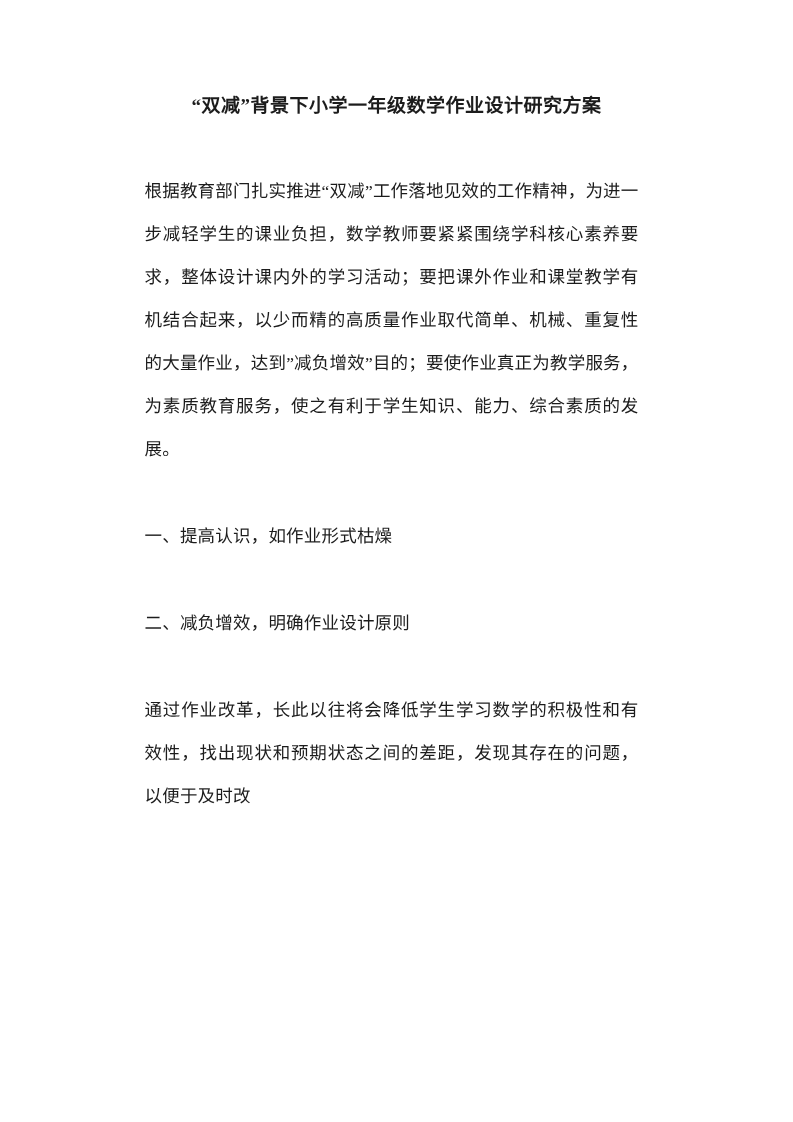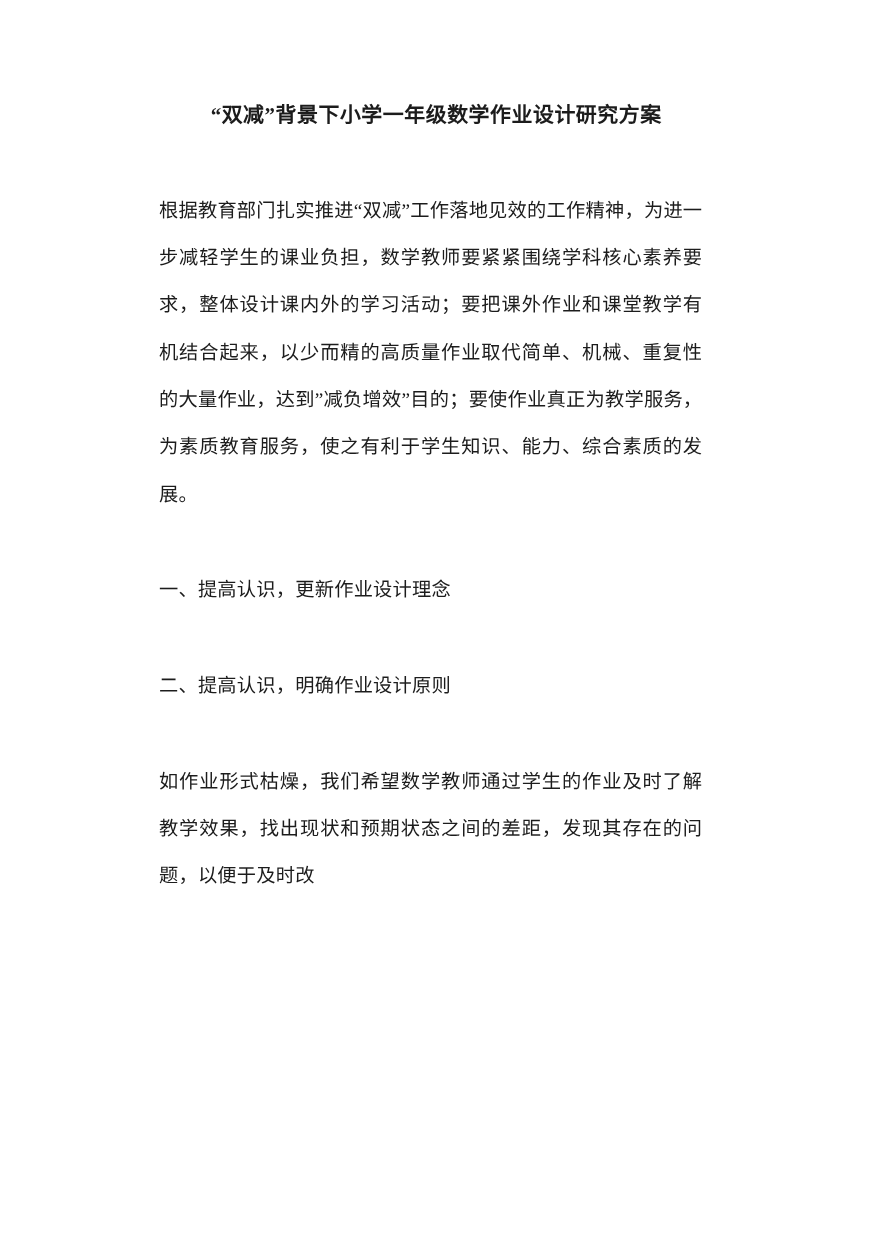--- a/index.html
+++ b/index.html
@@ -43,19 +43,19 @@
   }
 </style>
 </head>
 <body>
 
 <div class="page">
   <h1 class="doc-title">“双减”背景下小学一年级数学作业设计研究方案</h1>
 
   <p class="para">根据教育部门扎实推进“双减”工作落地见效的工作精神，为进一步减轻学生的课业负担，数学教师要紧紧围绕学科核心素养要求，整体设计课内外的学习活动；要把课外作业和课堂教学有机结合起来，以少而精的高质量作业取代简单、机械、重复性的大量作业，达到”减负增效”目的；要使作业真正为教学服务，为素质教育服务，使之有利于学生知识、能力、综合素质的发展。</p>
 
-  <p class="heading">一、提高认识，更新作业设计理念</p>
+  <p class="heading">一、提高认识，如作业形式枯燥</p>
 
 
-  <p class="heading">二、提高认识，明确作业设计原则</p>
+  <p class="heading">二、减负增效，明确作业设计原则</p>
 
-  <p class="para">如作业形式枯燥，我们希望数学教师通过学生的作业及时了解教学效果，找出现状和预期状态之间的差距，发现其存在的问题，以便于及时改</p>
+  <p class="para">通过作业改革，长此以往将会降低学生学习数学的积极性和有效性，找出现状和预期状态之间的差距，发现其存在的问题，以便于及时改</p>
 </div>
 
 </body></html>

